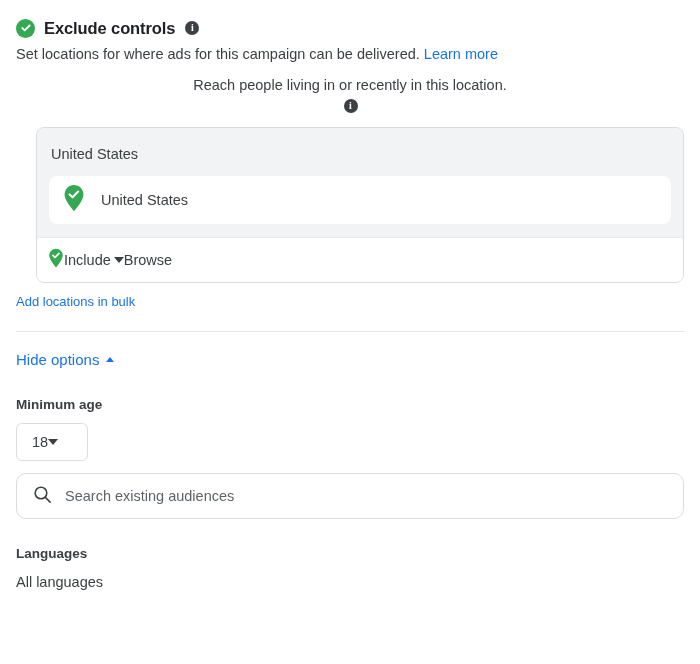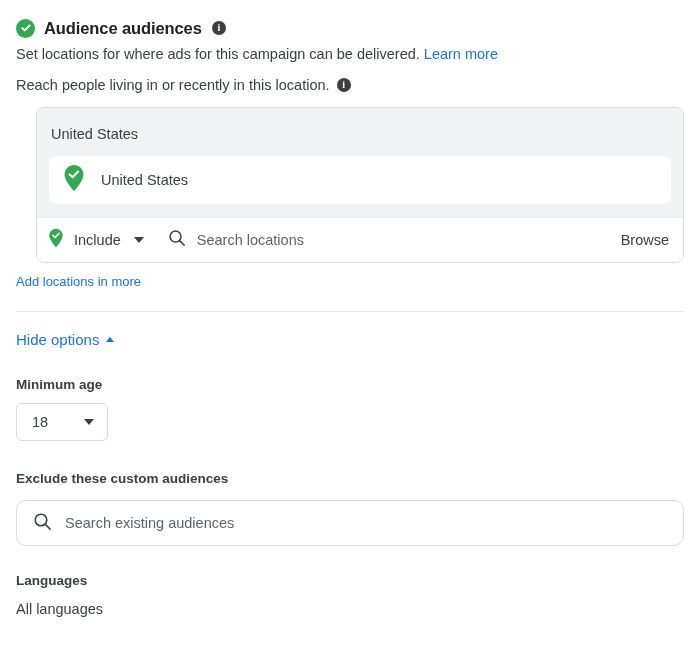--- a/index.html
+++ b/index.html
@@ -46,21 +46,21 @@
   .link { color: #1a73e8; text-decoration: none; cursor: pointer; }
 
   
   .field-label {
     font-size: 13.5px; font-weight: bold; color: #3c4043;
     line-height: 18px;
   }
   .locations-label { margin-top: 30px; }
   .reach-line {
     display: flex; align-items: center; gap: 6px;
-    font-size: 14.5px; color: #3c4043; margin-top: 13px;
+    font-size: 14.5px; color: #3c4043; margin-top: 13px; flex-direction: column;
   }
 
   .loc-card {
     margin-top: 14px;
     border: 1px solid #dadce0;
     border-radius: 8px;
     overflow: hidden;
     background: #fff;
     margin-left: 20px;
   }
@@ -88,21 +88,21 @@
   }
 
   .loc-actions {
     display: flex; align-items: center;
     height: 45px;
     padding: 0 14px 0 11px;
     background: #fff;
     border-top: 1px solid #e8eaed;
   }
   .include-ctl {
-    display: flex; align-items: center; gap: 10px;
+    display: flex; align-items: center; gap: 0;
     cursor: pointer;
   }
   .include-label { font-size: 14.5px; color: #3c4043; }
   .caret-down {
     width: 0; height: 0;
     border-left: 5px solid transparent;
     border-right: 5px solid transparent;
     border-top: 6px solid #3c4043;
     margin-left: 3px;
   }
@@ -139,23 +139,23 @@
   .hide-options {
     display: inline-block;
     margin-top: 19px;
     font-size: 15px; color: #1a73e8; cursor: pointer;
   }
 
   
   .min-age-label { margin-top: 27px; }
   .select-box {
     margin-top: 9px;
-    width: 92px; height: 38px;
+    width: 72px; height: 38px;
     border: 1px solid #dadce0; border-radius: 6px;
-    display: flex; align-items: center; justify-content: space-between;
+    display: flex; align-items: center; justify-content: flex-start;
     padding: 0 13px 0 15px;
     background: #fff; cursor: pointer;
   }
   .select-value { font-size: 14.5px; color: #3c4043; }
   .select-caret {
     width: 0; height: 0;
     border-left: 5.5px solid transparent;
     border-right: 5.5px solid transparent;
     border-top: 6.5px solid #3c4043;
   }
@@ -183,21 +183,21 @@
 
 <div class="page">
 
   
   <div class="section-head">
     <span class="check-circle">
       <svg width="12" height="12" viewBox="0 0 12 12" aria-hidden="true">
         <path d="M2.3 6.1 L4.7 8.4 L9.6 3.5" fill="none" stroke="#ffffff" stroke-width="1.9" stroke-linecap="round" stroke-linejoin="round"></path>
       </svg>
     </span>
-    <span class="section-title">Audience audiences</span>
+    <span class="section-title">Exclude controls</span>
     <span class="info-icon">
         <i>i</i>
       </span>
   </div>
 
   <div class="section-sub">
     <span>Set locations for where ads for this campaign can be delivered.</span>
     <span class="link">Learn more</span>
   </div>
 
@@ -231,52 +231,42 @@
         <span class="pin">
           <svg width="16" height="20" viewBox="0 0 22 28" aria-hidden="true">
             <path d="M11 1 C5.8 1 1.6 5.2 1.6 10.4 C1.6 17 11 27 11 27 C11 27 20.4 17 20.4 10.4 C20.4 5.2 16.2 1 11 1 Z" fill="#34a853"></path>
             <path d="M6.6 10.4 L9.6 13.3 L15.1 7.6" fill="none" stroke="#ffffff" stroke-width="2.4" stroke-linecap="round" stroke-linejoin="round"></path>
           </svg>
         </span>
         <span class="include-label">Include</span>
         <span class="caret-down"></span>
       </div>
 
-      <div class="search-wrap">
-        <span>
-          <svg width="18" height="18" viewBox="0 0 20 20" aria-hidden="true">
-            <circle cx="8.4" cy="8.4" r="6.1" fill="none" stroke="#3c4043" stroke-width="1.7"></circle>
-            <line x1="12.9" y1="12.9" x2="18" y2="18" stroke="#3c4043" stroke-width="1.7" stroke-linecap="round"></line>
-          </svg>
-        </span>
-        <span class="placeholder">Search locations</span>
-      </div>
 
       <div class="browse-btn">Browse</div>
     </div>
   </div>
 
-  <div class="bulk-link">Add locations in more</div>
+  <div class="bulk-link">Add locations in bulk</div>
 
   <div class="divider"></div>
 
   <div class="hide-options">
     <span>Hide options</span><span class="caret-up"></span>
   </div>
 
   
   <div class="field-label min-age-label">Minimum age</div>
 
   <div class="select-box">
     <span class="select-value">18</span>
     <span class="select-caret"></span>
   </div>
 
   
-  <div class="field-label exclude-label">Exclude these custom audiences</div>
 
   <div class="search-box">
     <span>
       <svg width="19" height="19" viewBox="0 0 20 20" aria-hidden="true">
         <circle cx="8.4" cy="8.4" r="6.1" fill="none" stroke="#3c4043" stroke-width="1.7"></circle>
         <line x1="12.9" y1="12.9" x2="18" y2="18" stroke="#3c4043" stroke-width="1.7" stroke-linecap="round"></line>
       </svg>
     </span>
     <span class="placeholder">Search existing audiences</span>
   </div>

